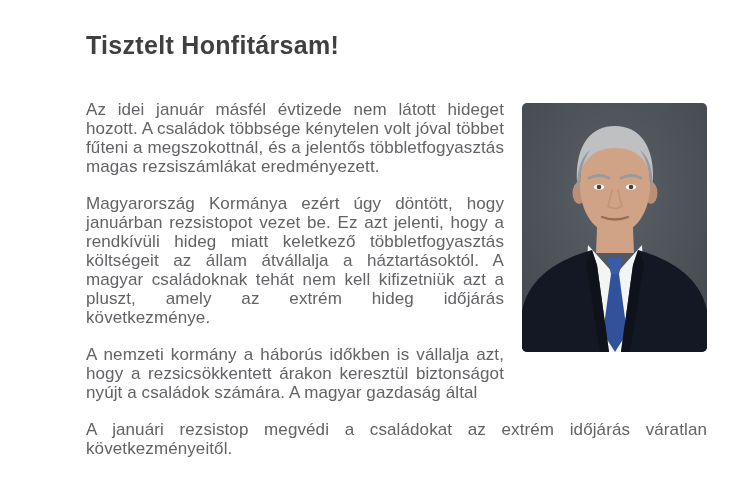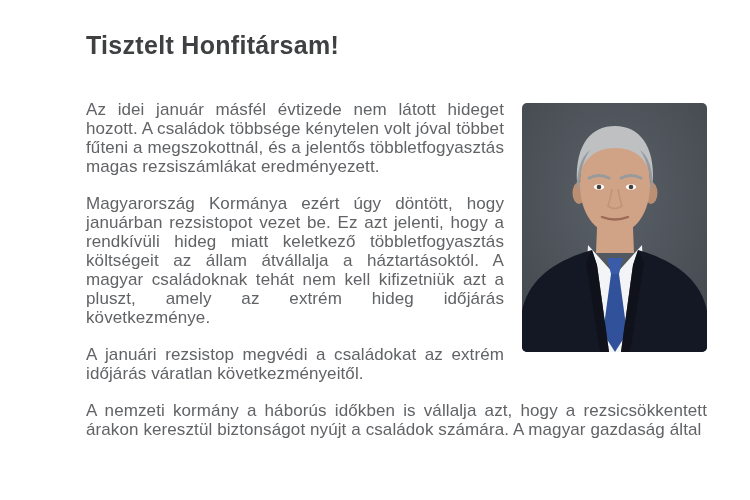--- a/index.html
+++ b/index.html
@@ -97,17 +97,17 @@
           <circle cx="109" cy="84" r="2.3" fill="#473e37"></circle>
 
           <path d="M90,86 C89,94 87,99 86,103 Q93,108 100,103 C99,99 97,94 96,86" fill="none" stroke-width="1.6" opacity="0.7" stroke="#bb8f73"></path>
 
           <path d="M80,114 Q93,119 106,114" fill="none" stroke-width="2.4" stroke-linecap="round" stroke="#9c6b55"></path>
         </svg>
       </figure>
 
       <p>Az idei január másfél évtizede nem látott hideget hozott. A családok többsége kénytelen volt jóval többet fűteni a megszokottnál, és a jelentős többletfogyasztás magas rezsiszámlákat eredményezett.</p>
       <p>Magyarország Kormánya ezért úgy döntött, hogy januárban rezsistopot vezet be. Ez azt jelenti, hogy a rendkívüli hideg miatt keletkező többletfogyasztás költségeit az állam átvállalja a háztartásoktól. A magyar családoknak tehát nem kell kifizetniük azt a pluszt, amely az extrém hideg időjárás következménye.</p>
+      <p>A nemzeti kormány a háborús időkben is vállalja azt, hogy a rezsicsökkentett árakon keresztül biztonságot nyújt a családok számára. A magyar gazdaság által</p>
       <p>A januári rezsistop megvédi a családokat az extrém időjárás váratlan következményeitől.</p>
-      <p>A nemzeti kormány a háborús időkben is vállalja azt, hogy a rezsicsökkentett árakon keresztül biztonságot nyújt a családok számára. A magyar gazdaság által</p>
     </div>
   </div>
 </div>
 
 </body></html>

